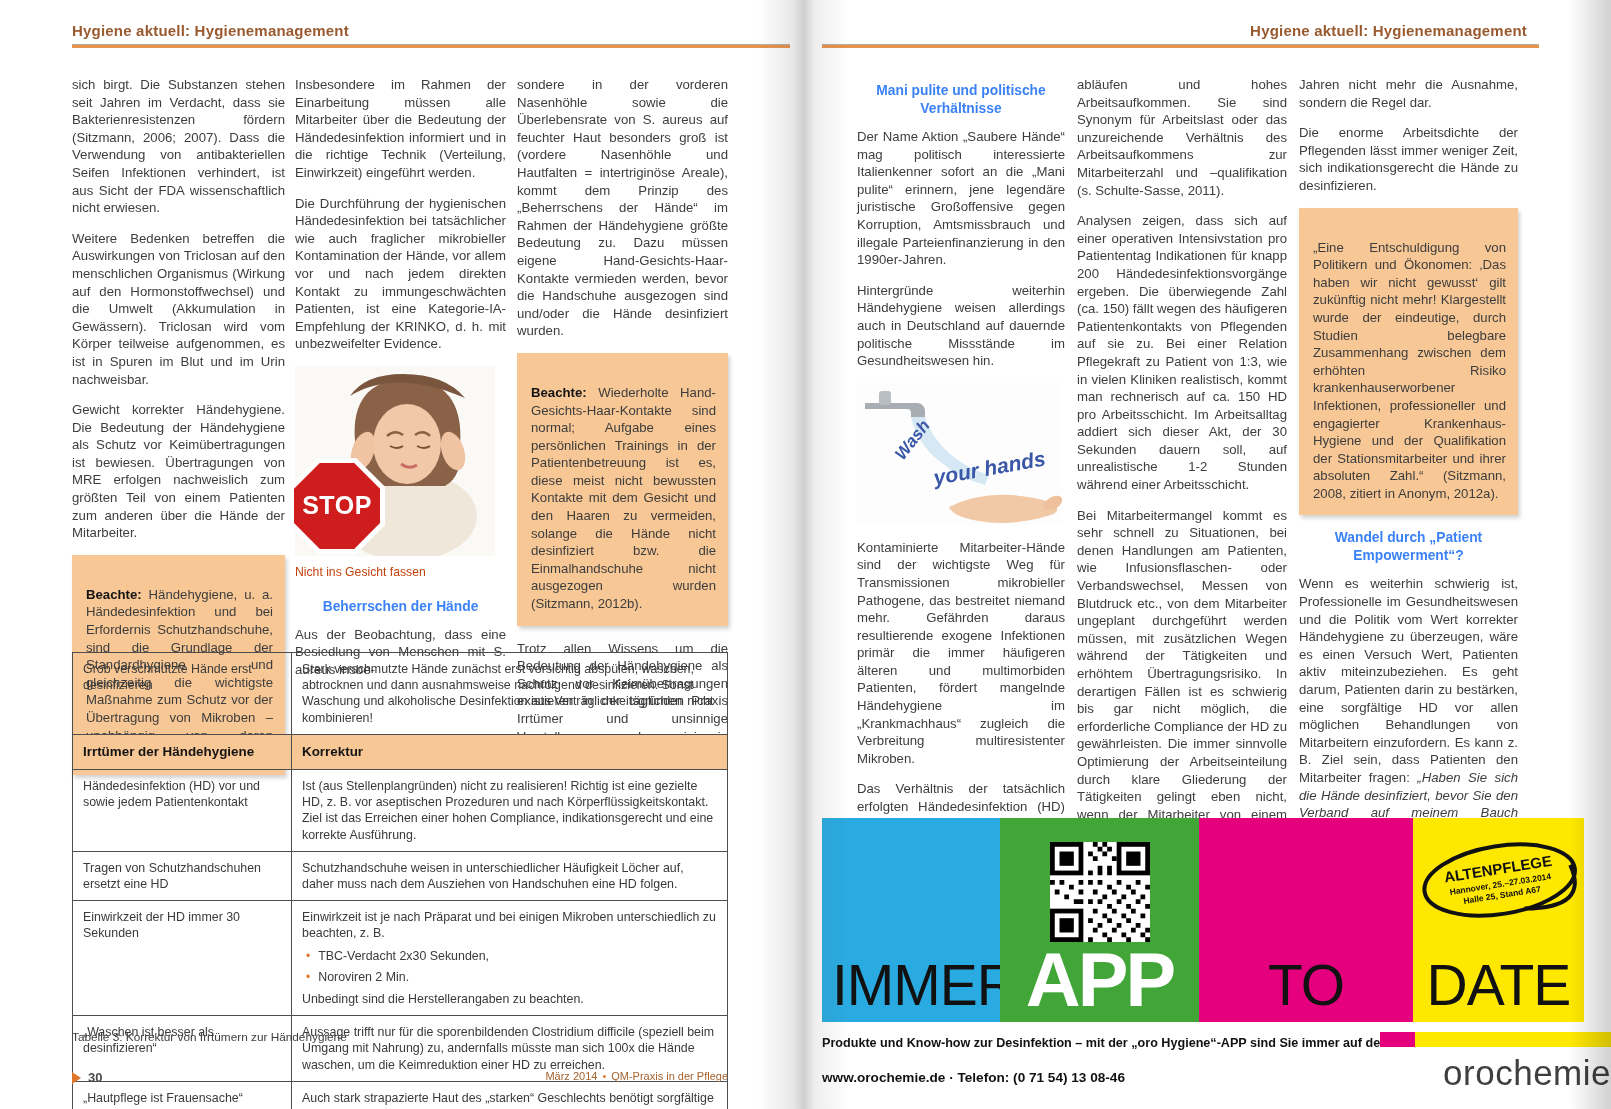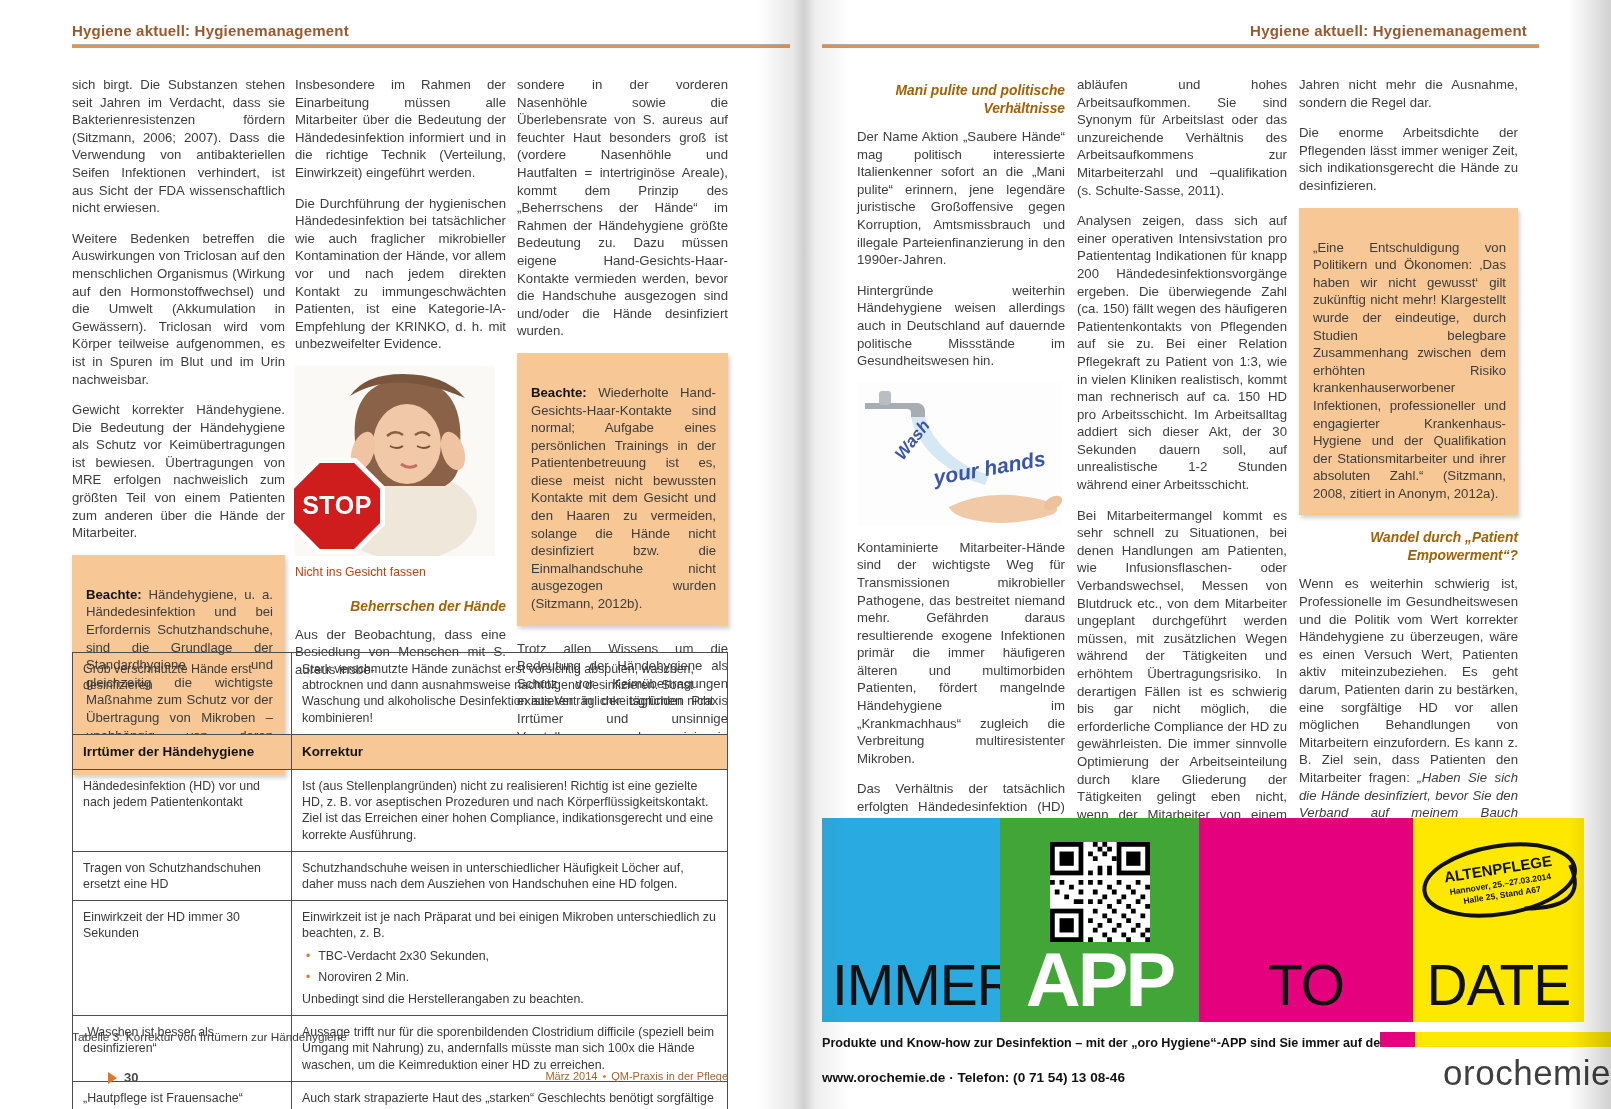--- a/index.html
+++ b/index.html
@@ -14,21 +14,21 @@
 
   .page-head{position:absolute;top:22px;font-size:15px;font-weight:bold;color:#9a5a30;letter-spacing:.2px;}
   .page-left .page-head{left:72px;}
   .page-right .page-head{right:84px;}
   .head-rule{position:absolute;top:44px;height:3px;background:#e8924a;border-top:1px solid #b3b0ac;}
   .page-left .head-rule{left:72px;right:0;}
   .page-right .head-rule{left:12px;width:717px;}
 
   .col{position:absolute;top:76px;text-align:justify;font-size:13.2px;line-height:17.6px;hyphens:auto;-webkit-hyphens:auto;overflow-wrap:break-word;}
   .para{margin:0 0 13px 0;}
-  .subhead{font-weight:bold;color:#a16207;font-size:13.8px;line-height:18px;margin:6px 0 10px 0;text-align:right;font-style:italic;}
+  .subhead{font-weight:bold;color:#3b82f6;font-size:13.8px;line-height:18px;margin:6px 0 10px 0;text-align:center;}
   .beachte{background:#f7c795;padding:31px 12px 13px 14px;margin:10px 0 14px 0;box-shadow:2px 3px 4px rgba(0,0,0,.18);}
   .beachte b{color:#141414;}
   .italic{font-style:italic;}
 
   
   .l-col1{left:72px;width:213px;}
   .l-col2{left:295px;width:211px;}
   .l-col3{left:517px;width:211px;}
 
   
@@ -52,21 +52,21 @@
   .err-table th{background:#f7c795;color:#141414;font-size:13.4px;padding:9px 10px;}
   .err-table .c1{width:198px;}
   .err-table td p{margin:0 0 6px 0;}
   .err-table td p:last-child{margin-bottom:0;}
   .err-table ul{list-style:none;margin:2px 0 6px 0;padding:0 0 0 4px;}
   .err-table li{margin:0 0 5px 0;}
   .err-table li .dot{color:#e0762c;margin-right:8px;font-size:12px;}
   .table-caption{position:absolute;left:72px;top:1030px;font-size:11.8px;color:#3d3d3d;}
 
   
-  .footer-left{position:absolute;left:72px;top:1070px;font-size:13px;color:#4a4a4a;font-weight:bold;display:flex;align-items:center;margin-left:36px;}
+  .footer-left{position:absolute;left:72px;top:1070px;font-size:13px;color:#4a4a4a;font-weight:bold;display:flex;align-items:center;}
   .tri{width:0;height:0;border-left:9px solid #e0762c;border-top:6px solid transparent;border-bottom:6px solid transparent;margin-right:7px;}
   .footer-right{position:absolute;right:62px;top:1070px;font-size:11px;color:#a5632f;}
   .footer-right .sep{color:#e0762c;margin:0 5px;}
 
   
   .r-col1{left:47px;width:208px;}
   .r-col2{left:267px;width:210px;}
   .r-col3{left:489px;width:219px;}
 
   
@@ -150,21 +150,21 @@
     <tbody>
         <tr>
       <td class="c1">Grob verschmutzte Hände erst desinfizieren</td>
       <td>Stark verschmutzte Hände zunächst erst vorsichtig abspülen, waschen, abtrocknen und dann ausnahmsweise nachfolgend desinfizieren. Sonst Waschung und alkoholische Desinfektion aus Verträglichkeitsgründen nicht kombinieren!</td>
     </tr>
     <tr>
       <th class="c1">Irrtümer der Händehygiene</th>
       <th>Korrektur</th>
     </tr>
     <tr>
-      <td class="c1">Händedesinfektion (HD) vor und nach jedem Patientenkontakt</td>
+      <td class="c1">Händedesinfektion (HD) vor und sowie jedem Patientenkontakt</td>
       <td>Ist (aus Stellenplangründen) nicht zu realisieren! Richtig ist eine gezielte HD, z. B. vor aseptischen Prozeduren und nach Körperflüssigkeitskontakt. Ziel ist das Erreichen einer hohen Compliance, indikationsgerecht und eine korrekte Ausführung.</td>
     </tr>
     <tr>
       <td class="c1">Tragen von Schutzhandschuhen ersetzt eine HD</td>
       <td>Schutzhandschuhe weisen in unterschiedlicher Häufigkeit Löcher auf, daher muss nach dem Ausziehen von Handschuhen eine HD folgen.</td>
     </tr>
     <tr>
       <td class="c1">Einwirkzeit der HD immer 30 Sekunden</td>
       <td>
         <p>Einwirkzeit ist je nach Präparat und bei einigen Mikroben unterschiedlich zu beachten, z. B.</p>

